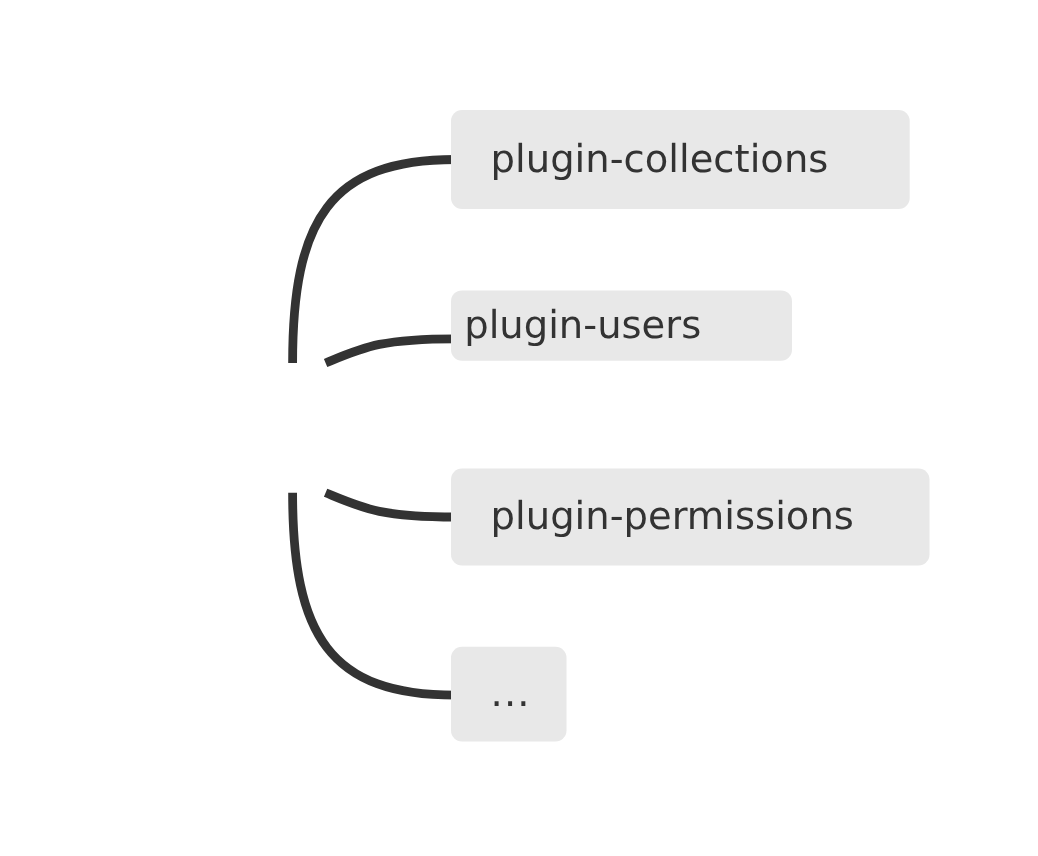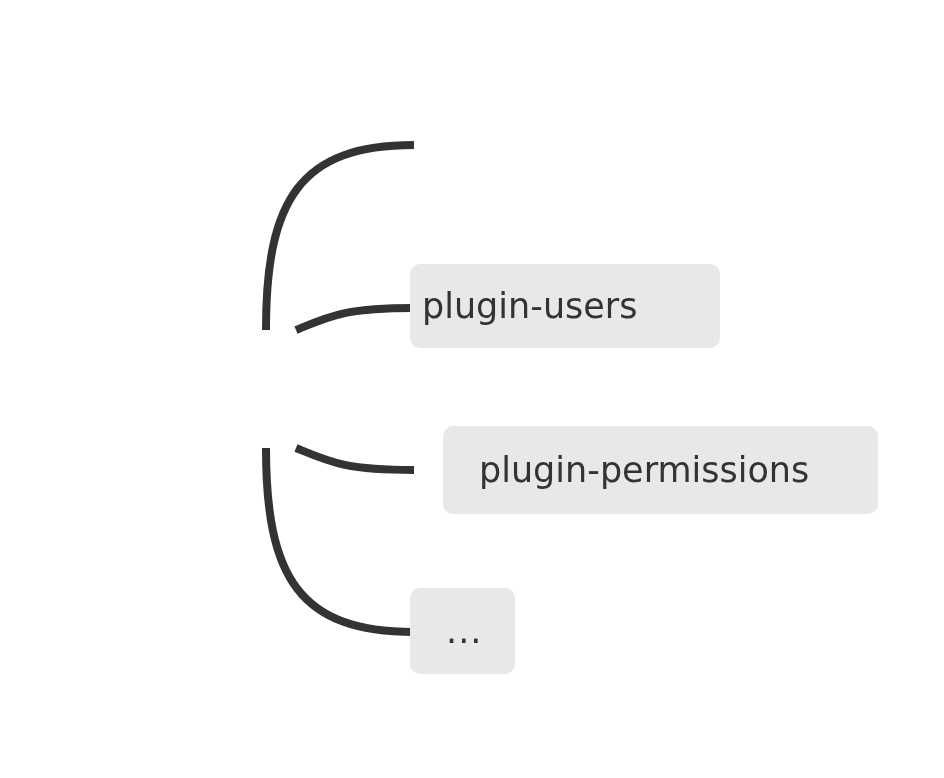--- a/index.html
+++ b/index.html
@@ -74,26 +74,29 @@
   <svg id="edges" viewBox="0 0 944 778" xmlns="http://www.w3.org/2000/svg">
     <g fill="none" stroke="#333333" stroke-width="8" stroke-linecap="butt">
       <path d="M 266 330 C 266 200 300 145 414 145"></path>
       <path d="M 296 330 C 330 316 345 308 414 308"></path>
       <path d="M 296 448 C 330 462 345 470 414 470"></path>
       <path d="M 266 448 C 266 578 300 632 414 632"></path>
     </g>
   </svg>
 
 
+  <div class="node node-leaf" style="left:410px; top:100px; width:417px; height:90px;">
+    <span class="node-label">plugin-collections</span>
+  </div>
 
-  <div class="node node-leaf" style="left:410px; top:264px; width:310px; height:84px;padding-left:12px;">
+  <div class="node node-leaf" style="left:410px; top:264px; width:310px; height:64px;padding-left:12px;">
     <span class="node-label">plugin-users</span>
   </div>
 
-  <div class="node node-leaf" style="left:410px; top:426px; width:435px; height:88px;margin-left:33px;">
+  <div class="node node-leaf" style="left:410px; top:426px; width:435px; height:88px;">
     <span class="node-label">plugin-permissions</span>
   </div>
 
   <div class="node node-leaf node-ellipsis" style="left:410px; top:588px; width:105px; height:86px;">
     <span class="node-label">...</span>
   </div>
 
 </div>
 
 </body></html>

